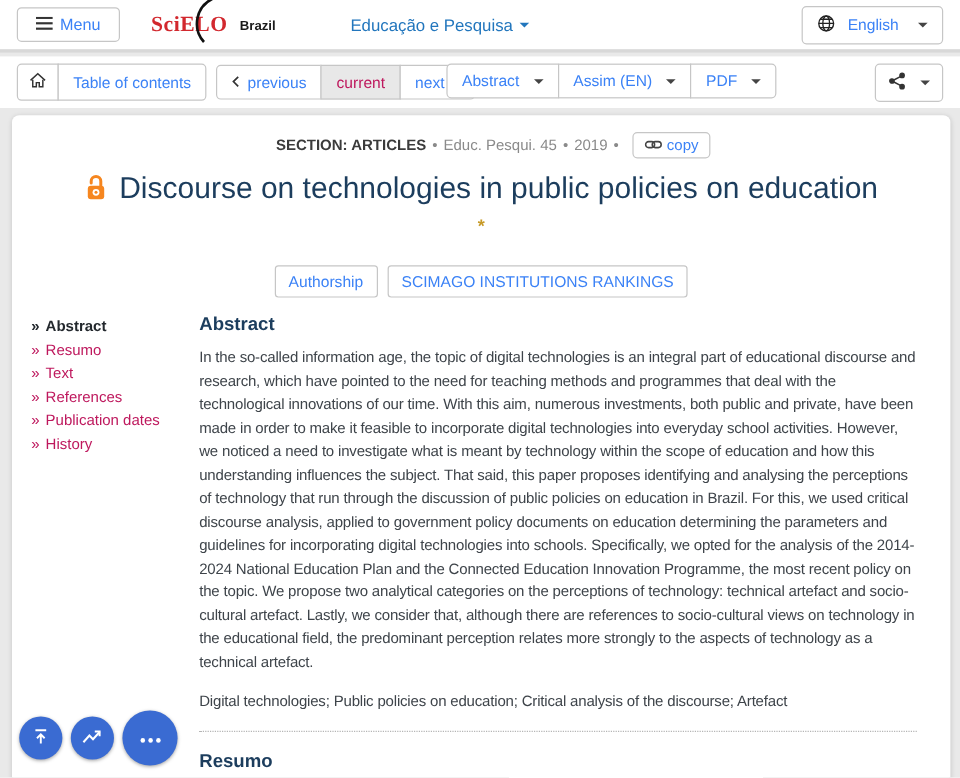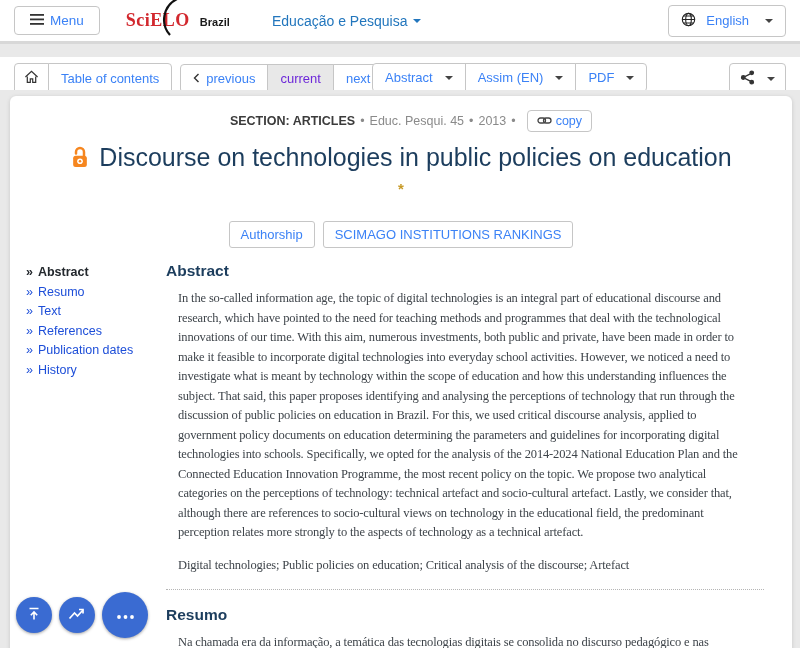--- a/index.html
+++ b/index.html
@@ -23,41 +23,41 @@
   .menu-btn { padding: 6px 15px; font-size: 13.5px; }
   .logo { display: flex; align-items: center; margin-left: 26px; position: relative; }
   .logo-scielo {
     font-family: "Liberation Serif", "DejaVu Serif", serif;
     color: #d2282e; font-size: 18px; font-weight: bold; letter-spacing: .5px;
     position: relative; padding-right: 4px;
   }
   .logo-swoosh { position: absolute; left: 30px; top: -13px; pointer-events: none; }
   .logo-country { font-size: 11px; font-weight: bold; color: #1a1a1a; margin-left: 6px; margin-top: 3px; }
   .journal-link {
-    position: absolute; left: 272px; top: 13px;
+    position: absolute; left: 292px; top: 13px;
     color: #2276bd; font-size: 14px; cursor: pointer;
     display: inline-flex; align-items: center;
   }
   .lang-btn { margin-left: auto; gap: 10px; }
   .caret {
     display: inline-block; width: 0; height: 0; margin-left: 6px;
     border-left: 4px solid transparent; border-right: 4px solid transparent;
     border-top: 4px solid #444; vertical-align: middle;
   }
   .caret.blue { border-top-color: #2276bd; }
   
   .toolbar {
-    position: absolute; top: 57px; left: 0; width: 800px; height: 43px;
+    position: absolute; top: 47px; left: 0; width: 800px; height: 43px;
     background: #fff; display: flex; align-items: center; padding: 0 14px;
   }
   .btn-group { display: inline-flex; }
   .btn-group .btn { border-radius: 0; margin-left: -1px; }
   .btn-group .btn:first-child { border-radius: 4px 0 0 4px; margin-left: 0; text-align: right; }
   .btn-group .btn:last-child { border-radius: 0 4px 4px 0; }
-  .btn.disabled { background: #e8e8e8; color: #6d28d9; cursor: default; }
+  .btn.disabled { background: #e8e8e8; color: #be185d; cursor: default; }
   .group-prev { margin-left: 8px; }
   .group-formats { position: absolute; left: 372px; top: 6px; }
   .share-btn { margin-left: auto; padding: 6px 10px; }
   .icon-btn { padding: 6px 9px; }
   
   .page { position: absolute; top: 90px; left: 0; right: 0; bottom: 0; background: #e9e9e9; overflow: hidden; }
   .card {
     position: absolute; top: 6px; left: 10px; right: 8px; height: 760px;
     background: #fff; border-radius: 6px; box-shadow: 0 1px 4px rgba(0,0,0,.15);
     padding-top: 14px;
@@ -70,26 +70,26 @@
     margin-top: 10px; padding: 0 30px; text-align: center;
     font-size: 25px; font-weight: normal; color: #1c3d5d; line-height: 1.25;
   }
   .oa-icon { vertical-align: -4px; margin-right: 9px; }
   .footnote-marker { text-align: center; color: #c79a27; font-weight: bold; font-size: 15px; margin-top: 3px; }
   .chip-row { margin-top: 24px; display: flex; justify-content: center; gap: 8px; }
   .chip { padding: 5px 11px; border-radius: 3px; }
   
   .body-cols { display: flex; margin-top: 14px; padding: 0 28px 0 16px; }
   .toc-nav { width: 140px; flex-shrink: 0; padding-top: 3px; }
-  .toc-item { font-size: 12.5px; color: #1d4ed8; margin-bottom: 5.5px; cursor: pointer; }
+  .toc-item { font-size: 12.5px; color: #be185d; margin-bottom: 5.5px; cursor: pointer; }
   .toc-item .marker { margin-right: 5px; }
   .toc-item.active { font-weight: bold; color: #23282d; }
   .article-content { flex: 1; min-width: 0; }
   .article-content h2 { font-size: 15.5px; color: #1c3d5d; margin: 0 0 9px; }
-  .para { font-size: 12.5px; line-height: 19.5px; color: #3e444a; letter-spacing: -0.15px; margin: 0 12px 13px; font-family: Liberation Serif, serif; }
+  .para { font-size: 12.5px; line-height: 19.5px; color: #3e444a; letter-spacing: -0.15px; margin: 0 0 13px; }
   .keywords { margin-top: 2px; }
   .dotted-divider { border: none; border-top: 1px dotted #b5b5b5; margin: 14px 0 16px; }
   
   .fabs { position: absolute; left: 16px; bottom: 10px; display: flex; align-items: center; gap: 7px; z-index: 9; }
   .fab {
     width: 36px; height: 36px; border-radius: 50%; background: #3a6bd2; border: none;
     display: flex; align-items: center; justify-content: center; cursor: pointer;
     box-shadow: 0 1px 3px rgba(0,0,0,.35);
   }
   .fab.large { width: 46px; height: 46px; }
@@ -207,21 +207,21 @@
 </div>
 
 <div class="page">
   <div class="card">
 
     <div class="meta-line">
       <span class="meta-section">SECTION: ARTICLES</span>
       <span>•</span>
       <span>Educ. Pesqui. 45</span>
       <span>•</span>
-      <span>2013</span>
+      <span>2019</span>
       <span>•</span>
       <button class="btn copy-btn">
         <span>
           <svg width="15" height="9" viewBox="0 0 15 9" fill="none" stroke="#444" stroke-width="1.3">
               <rect x="1" y="2" width="7.5" height="5" rx="2.5"></rect>
               <rect x="6.5" y="2" width="7.5" height="5" rx="2.5"></rect>
             </svg>
         </span>
         <span>copy</span>
       </button>

